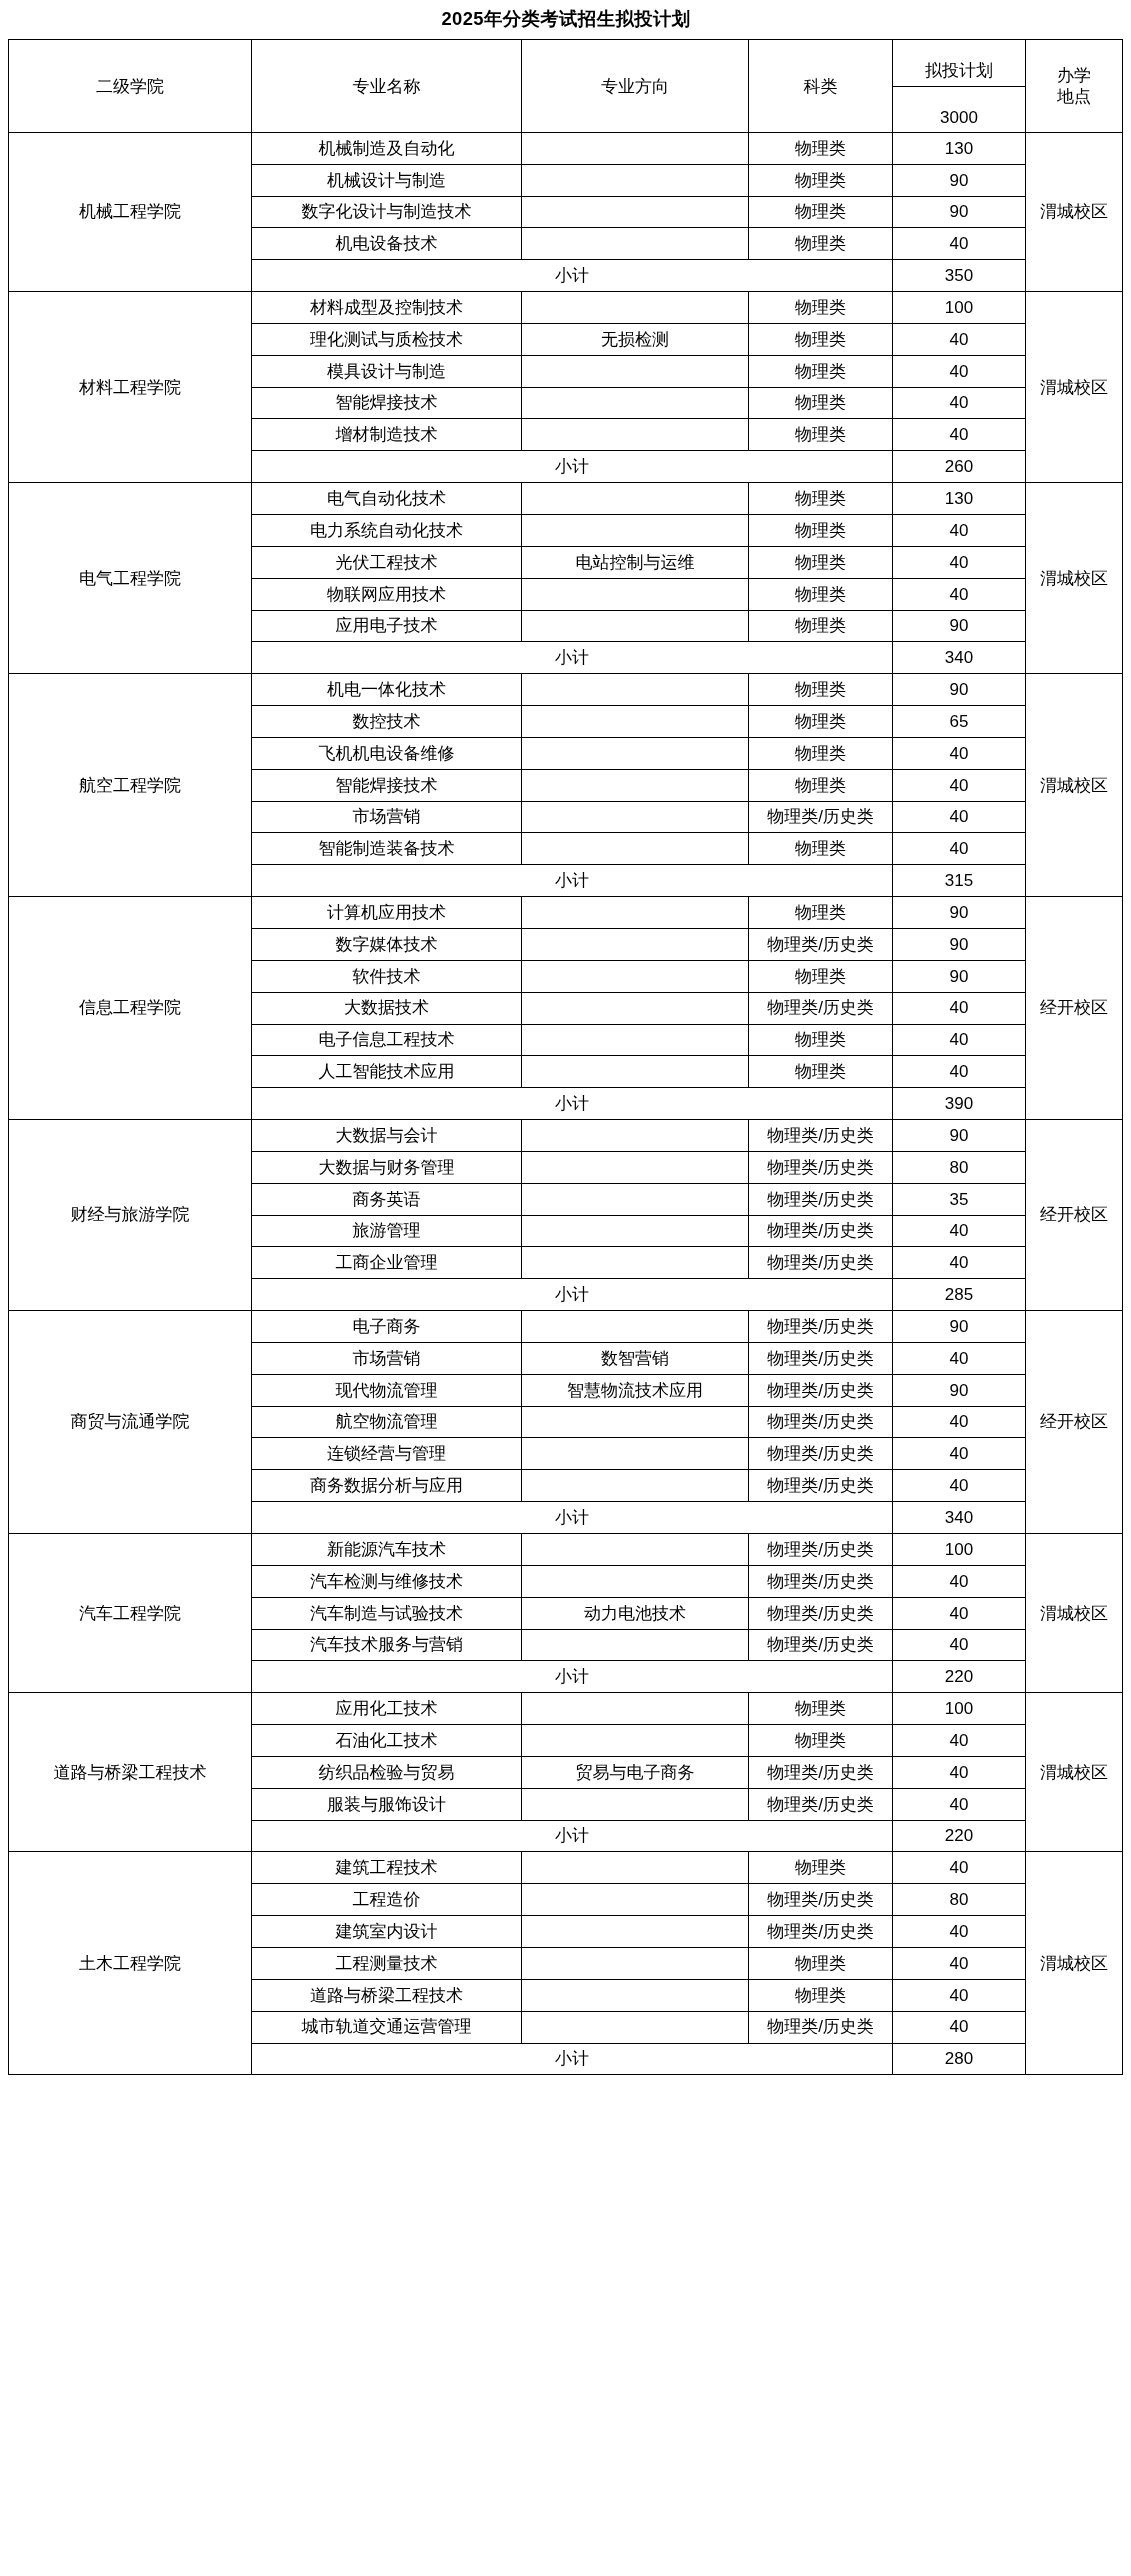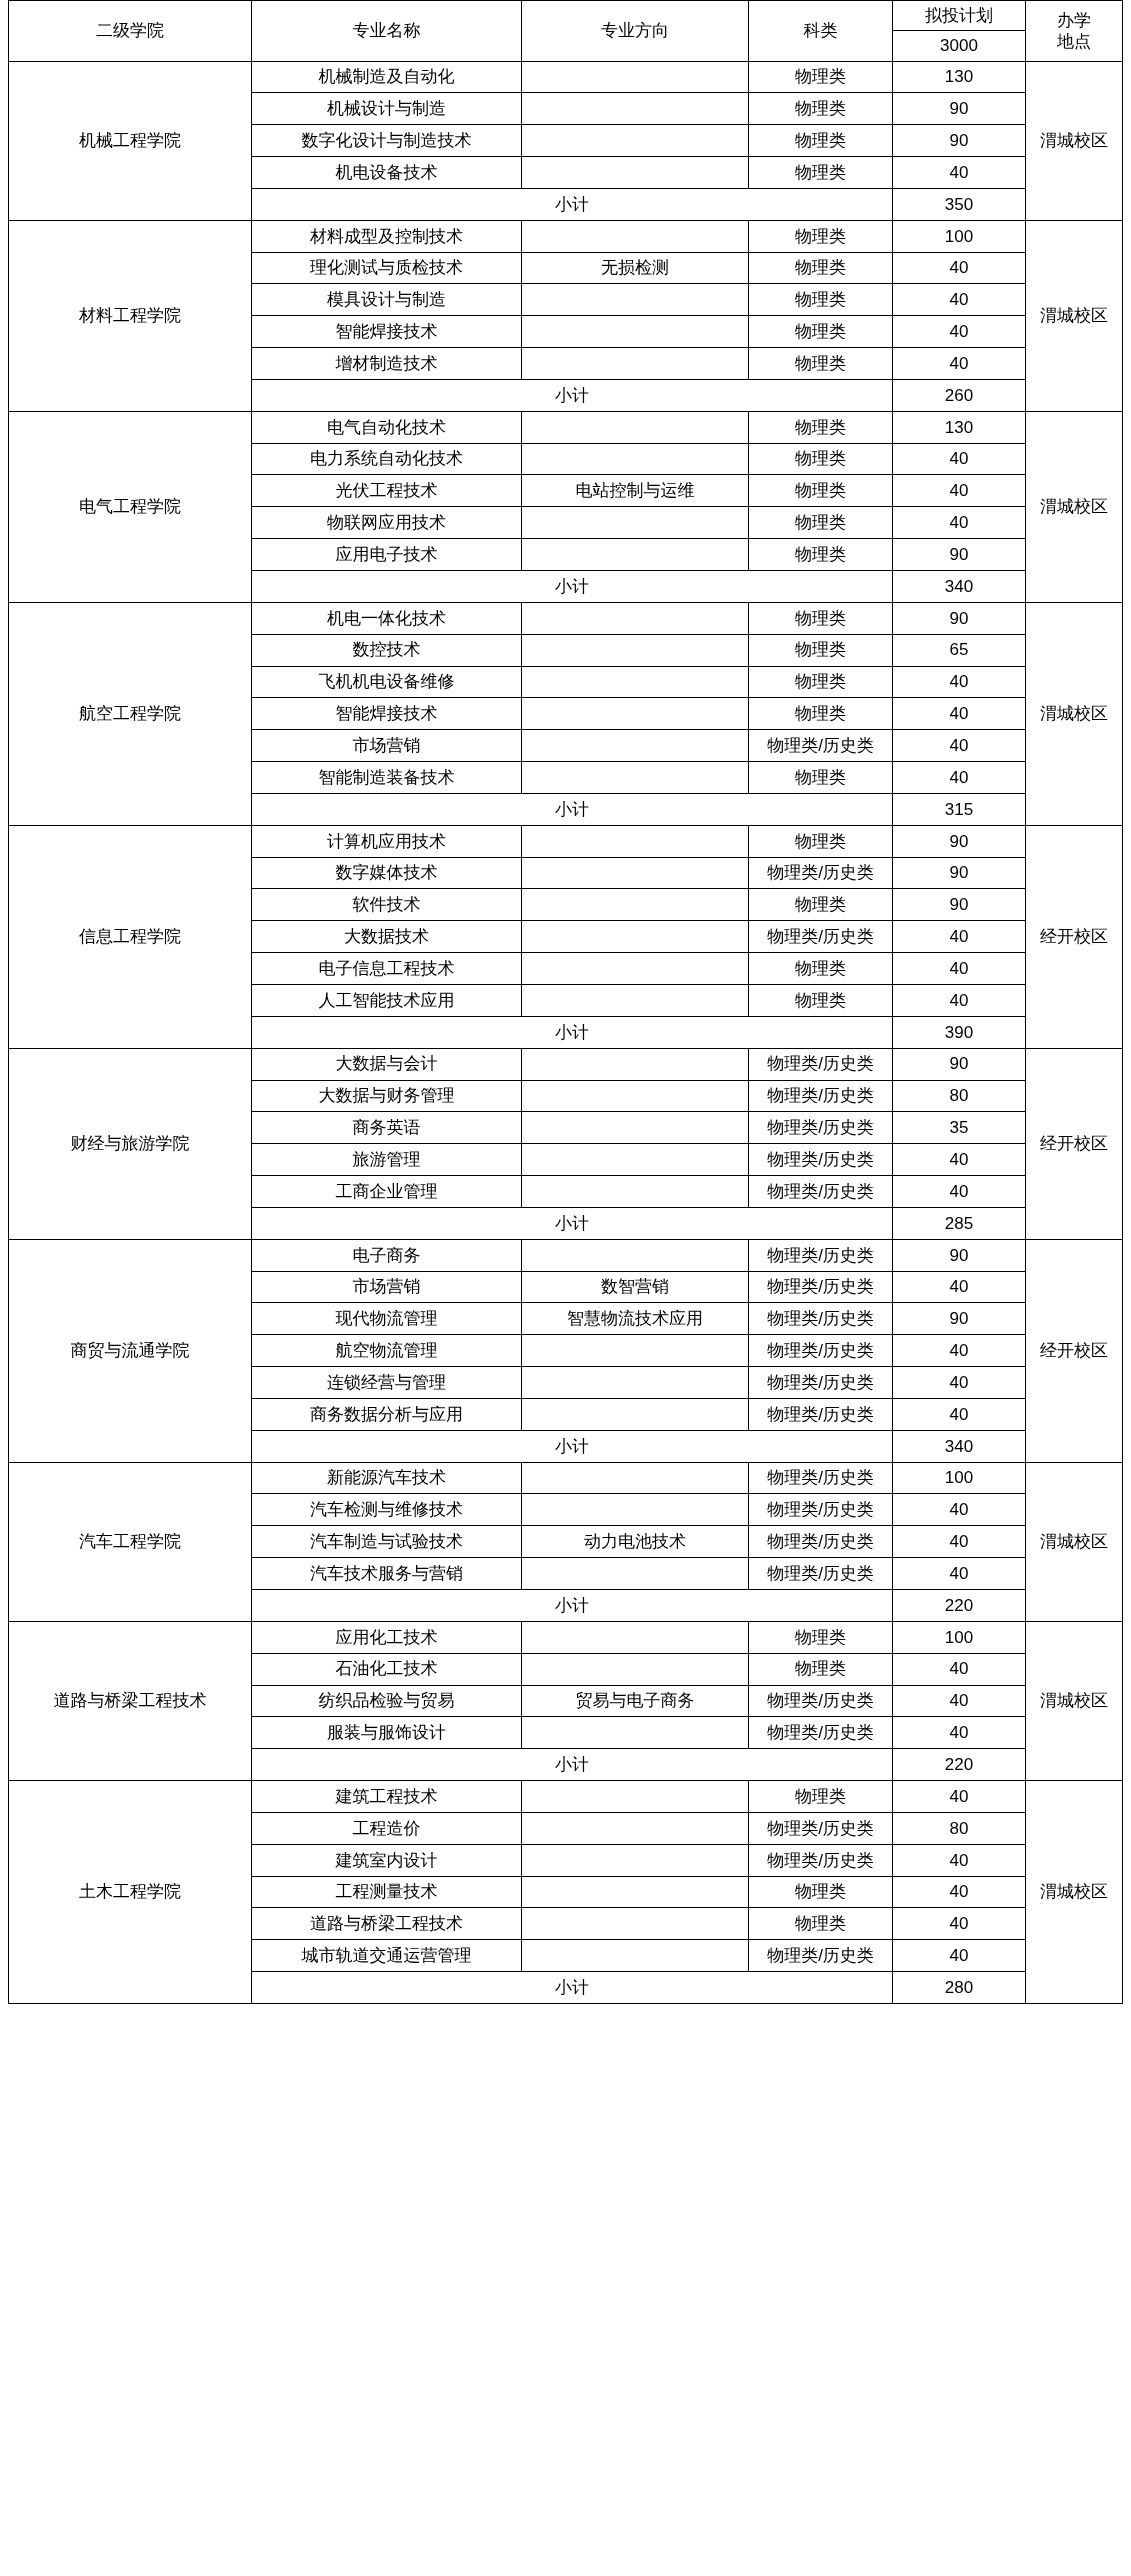--- a/index.html
+++ b/index.html
@@ -54,20 +54,21 @@
   .quota-head-cell {
     padding: 0 !important;
     height: auto;
   }
   .quota-head-inner {
     display: flex;
     flex-direction: column;
   }
   .quota-head-inner > div {
     padding: 4px 0;
+    margin-top: 16px;
   }
   .quota-head-inner > div.top {
     border-bottom: 0.8px solid #000000;
   }
   .hdr-campus-cell {
     line-height: 1.35;
   }
   td.college, td.campus {
     font-size: 17px;
     margin-top: 29px;
@@ -75,20 +76,21 @@
   td.subtotal-label {
     text-align: center;
     font-family: Liberation Serif, serif;
   }
 </style>
 </head>
 <body>
 
 <div class="page">
 
+  <div class="doc-title">2025年分类考试招生拟投计划</div>
 
   <table class="plan">
     <colgroup>
       <col class="c-college">
       <col class="c-major">
       <col class="c-dir">
       <col class="c-subject">
       <col class="c-quota">
       <col class="c-campus">
     </colgroup>

